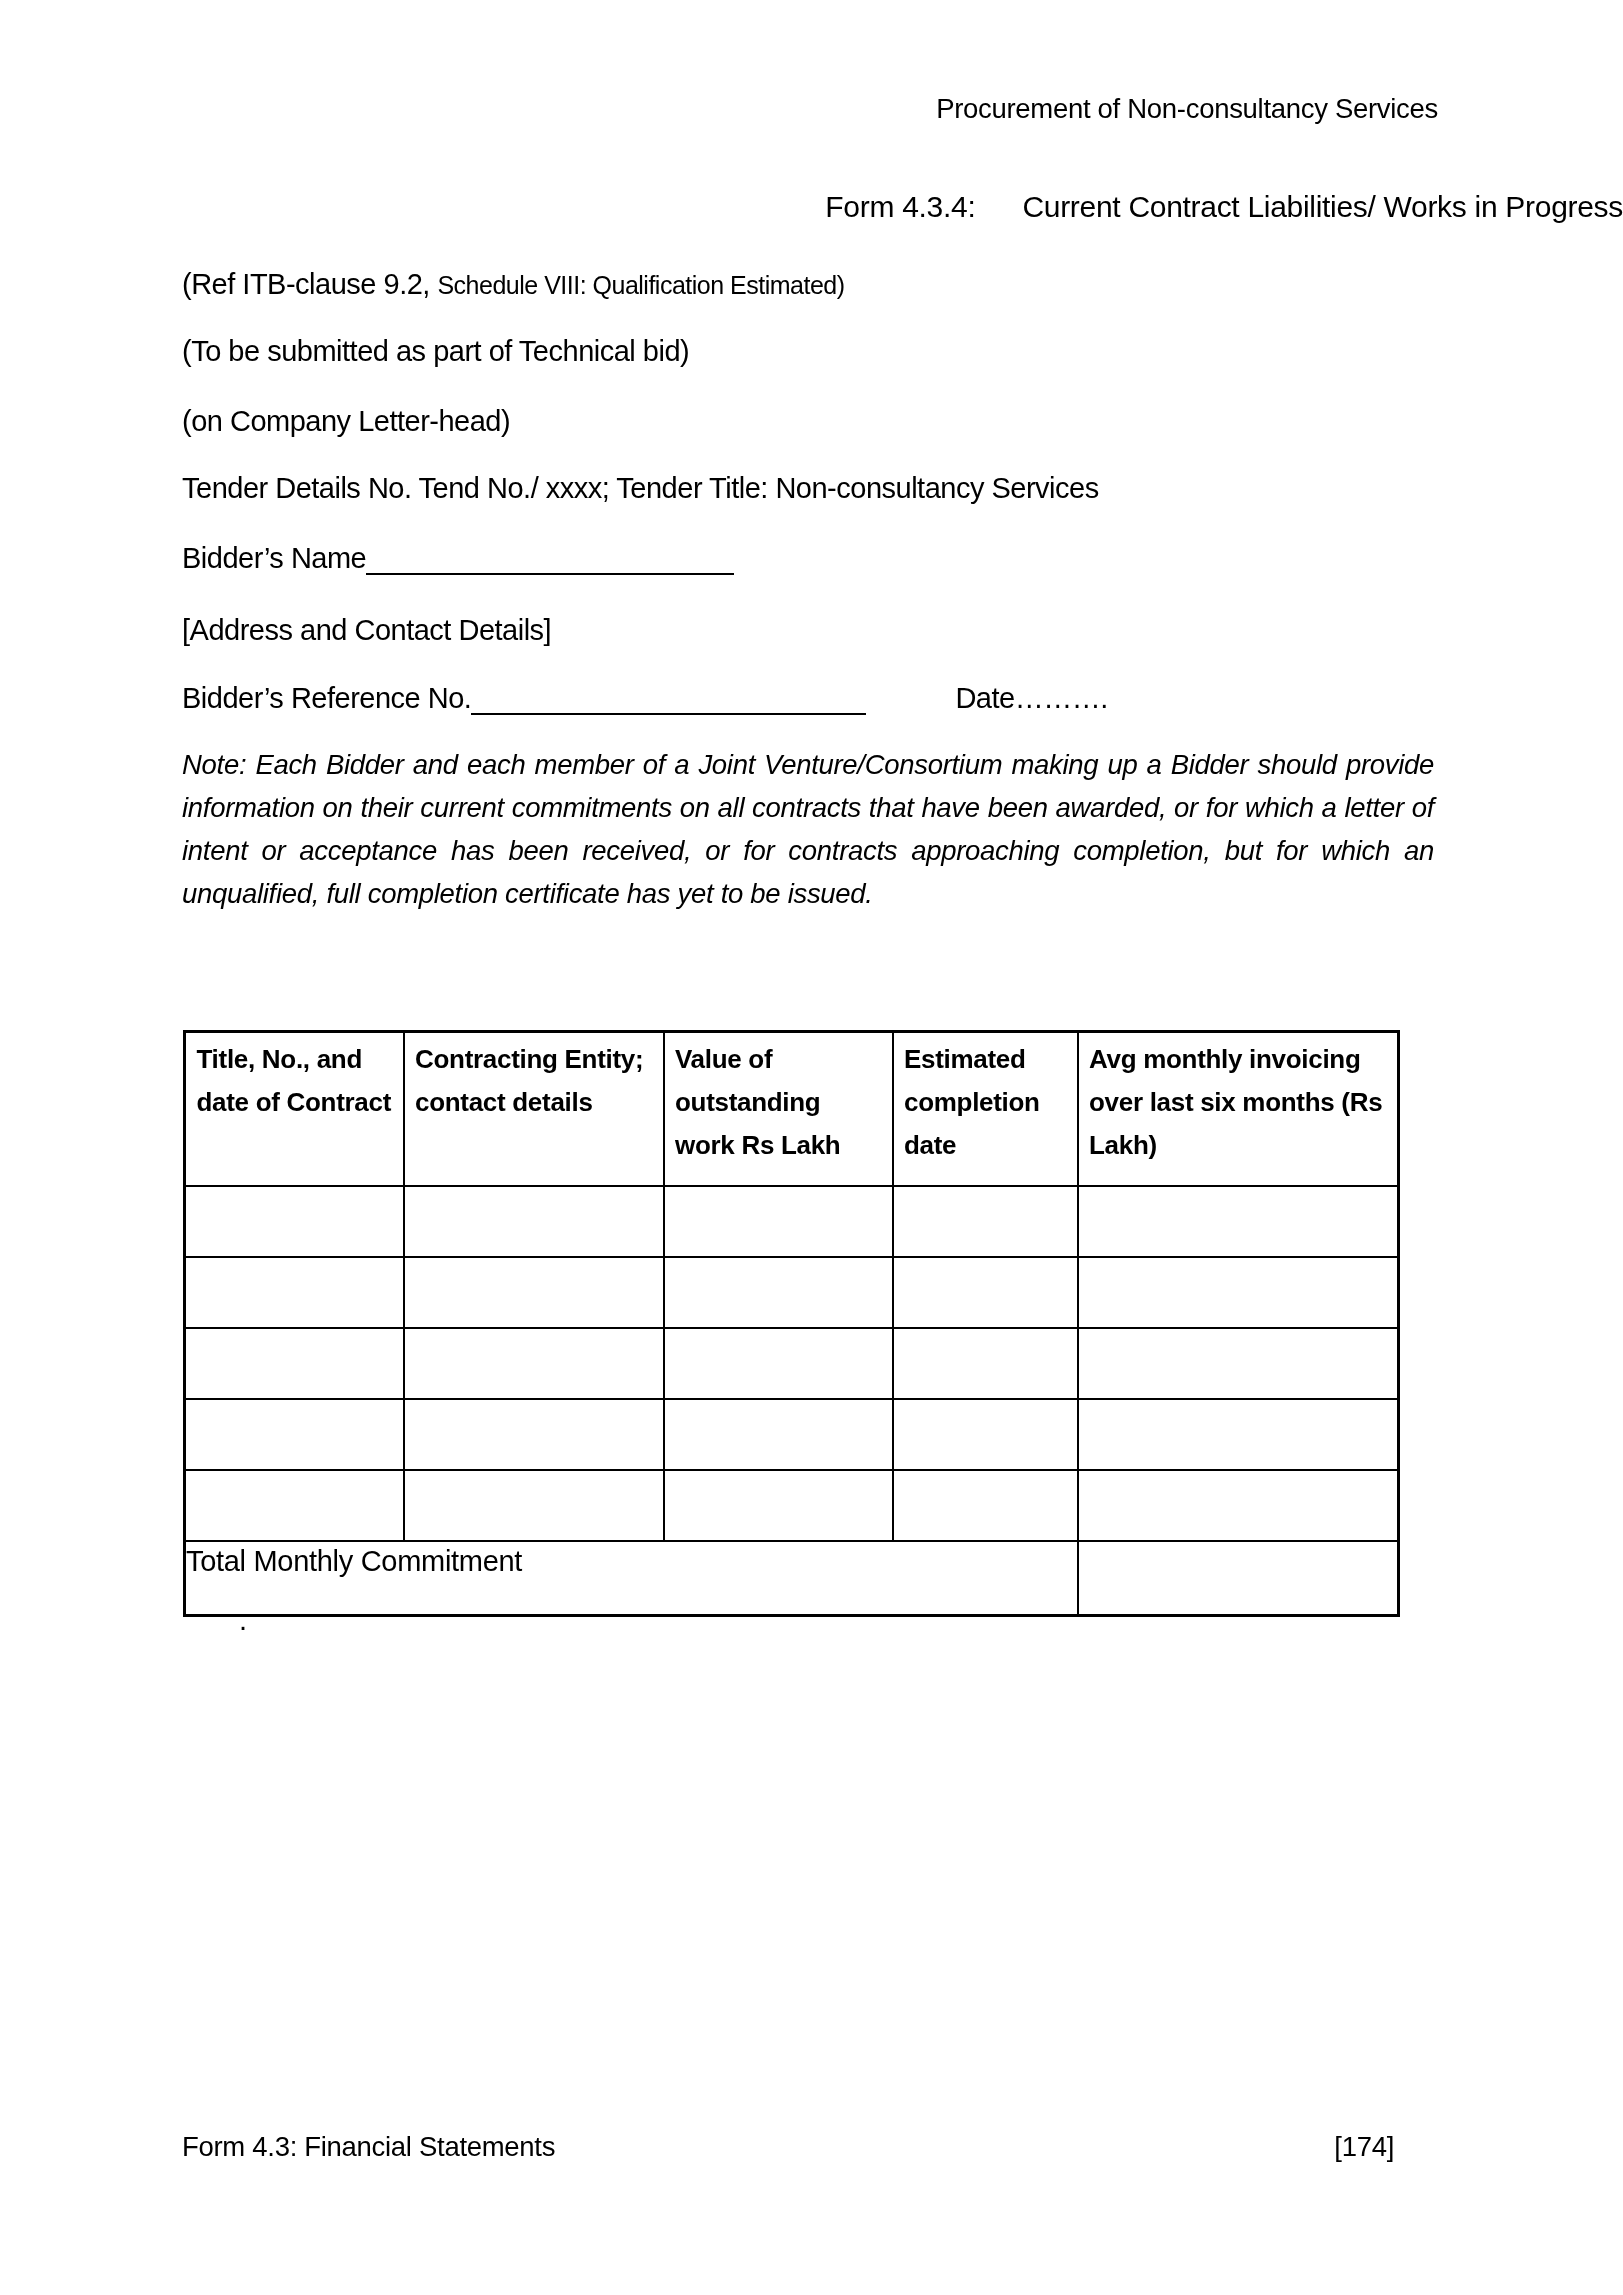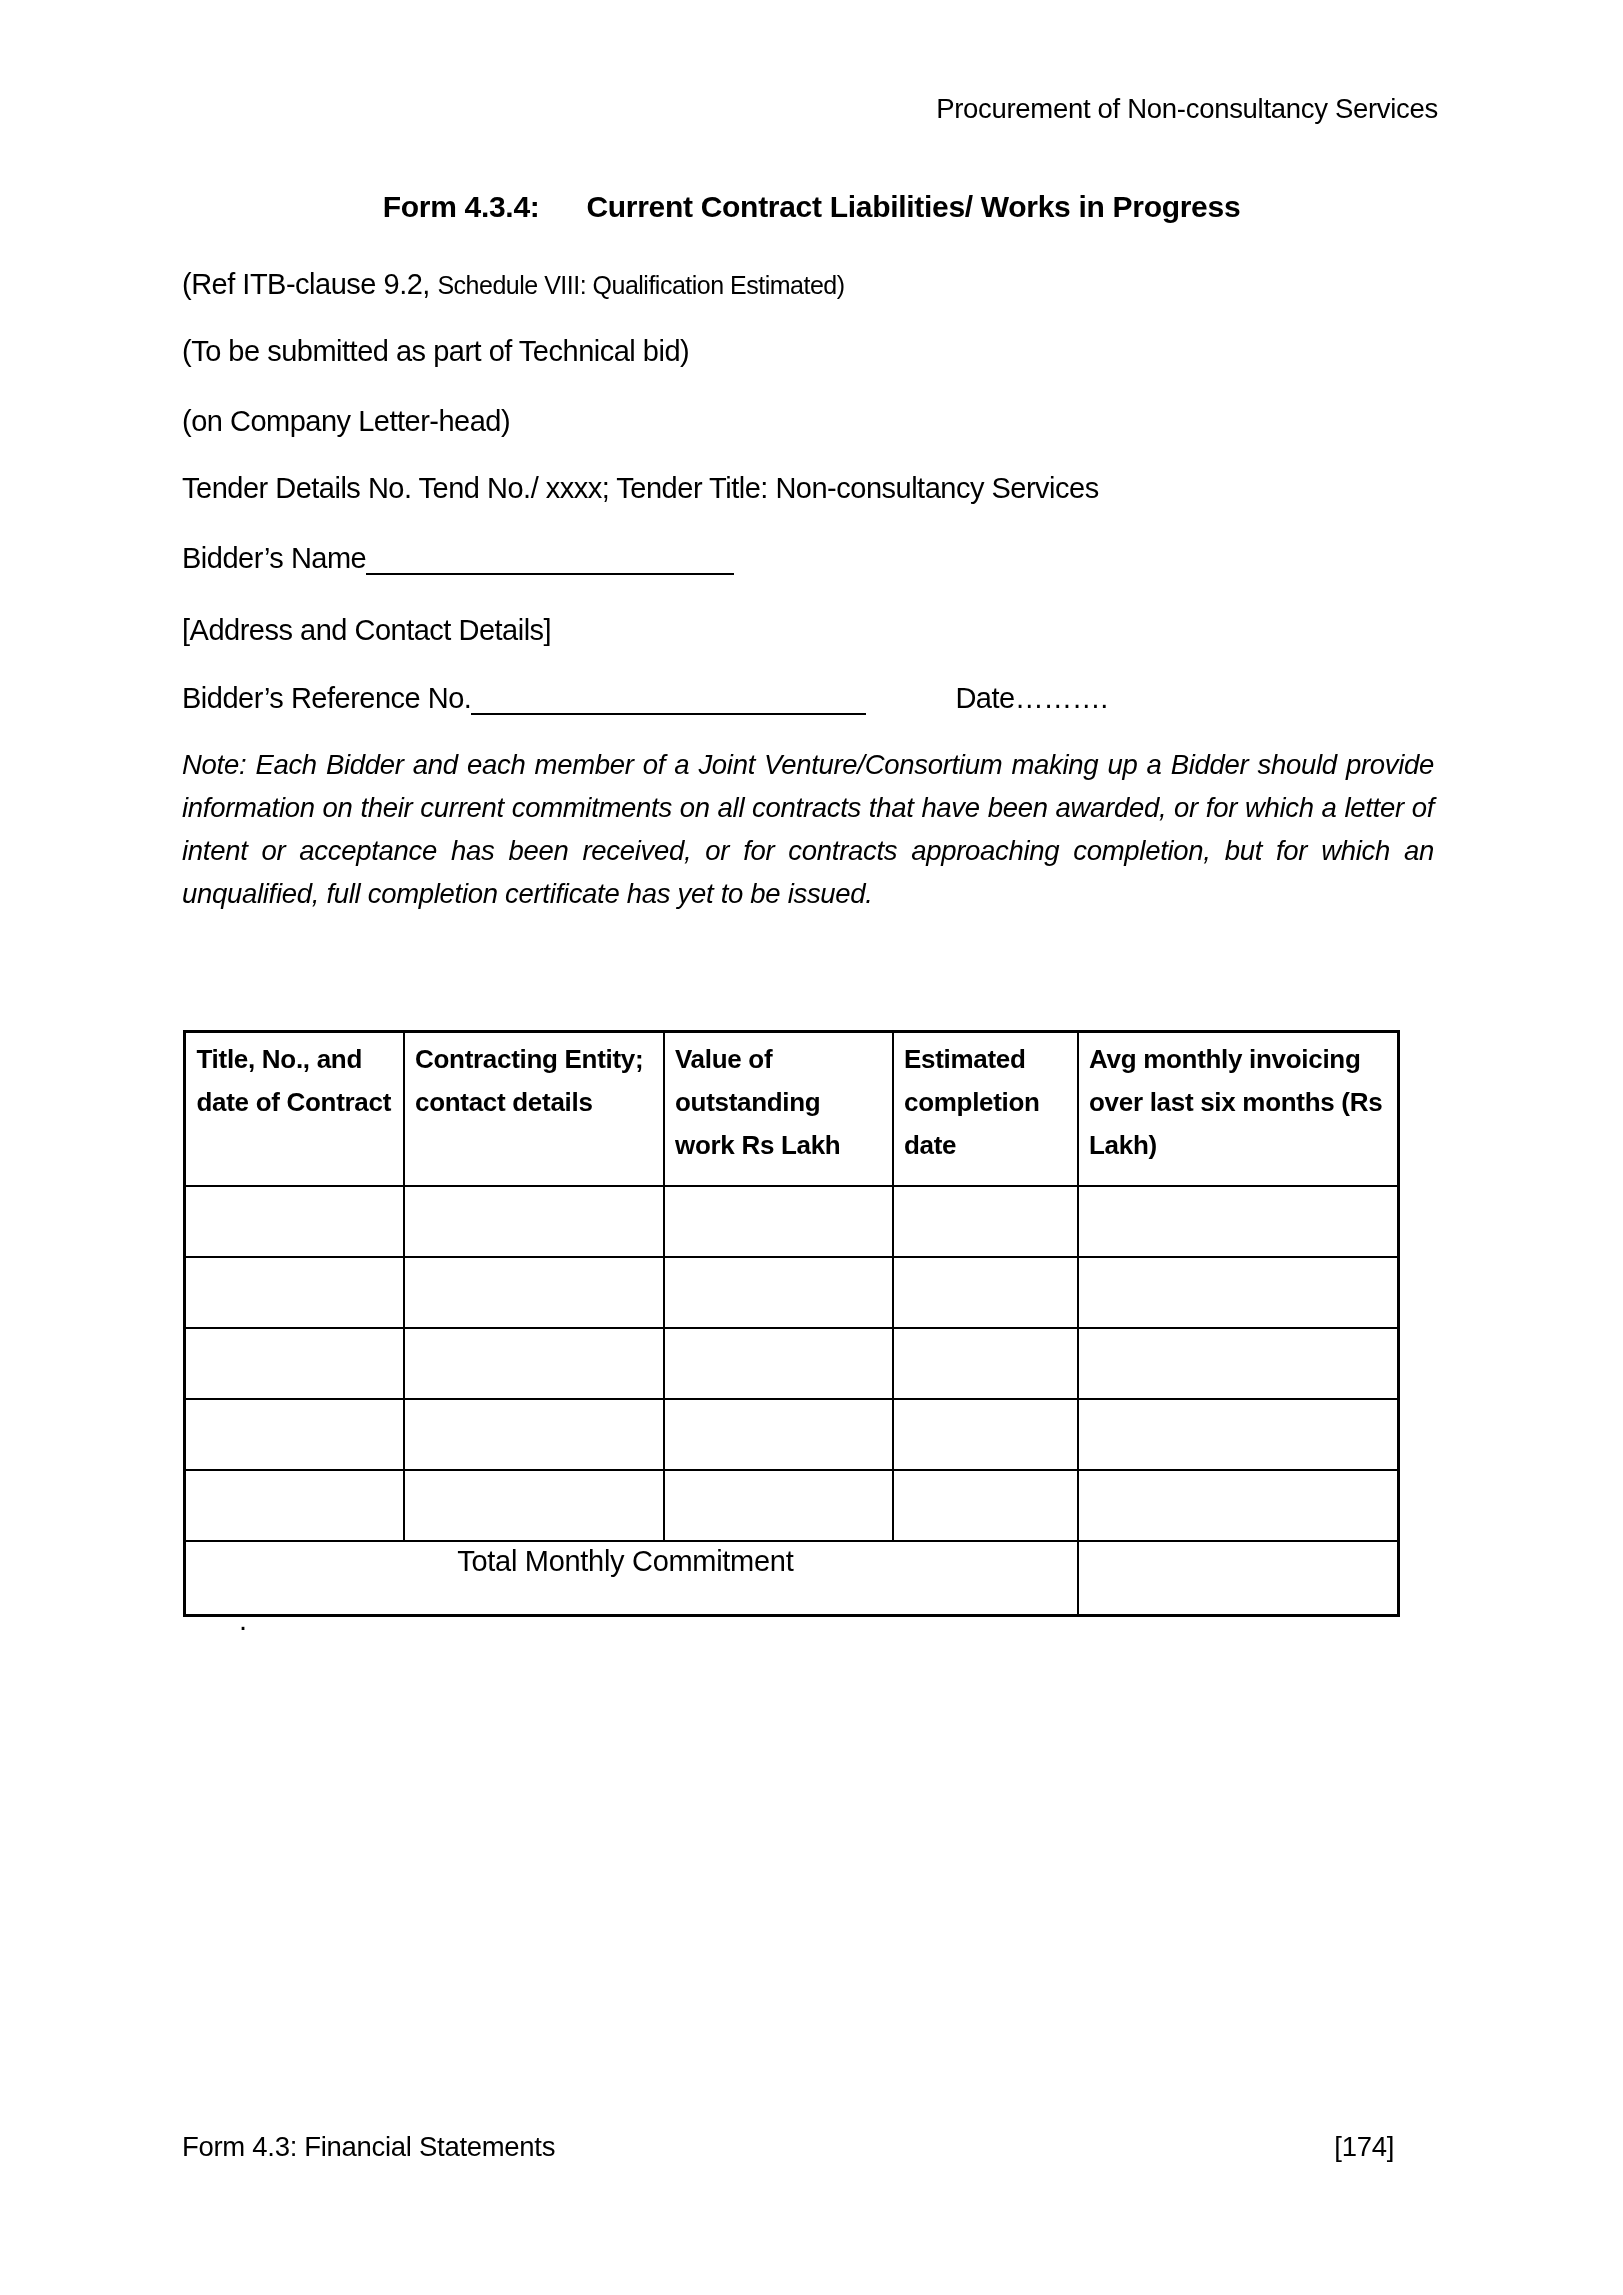--- a/index.html
+++ b/index.html
@@ -18,23 +18,23 @@
     right: 185px;
     font-size: 27.5px;
     letter-spacing: -0.3px;
     white-space: nowrap;
   }
   .doc-title {
     position: absolute;
     top: 190px;
     left: 0;
     width: 100%;
-    text-align: center;
+    text-align: right;
     font-size: 30px;
-    font-weight: bold;
+    font-weight: normal;
     letter-spacing: -0.3px;
     white-space: nowrap;
   }
   .doc-title .title-gap { display: inline-block; width: 47px; }
   .line {
     position: absolute;
     left: 182px;
     font-size: 29px;
     letter-spacing: -0.5px;
     white-space: nowrap;
@@ -84,21 +84,21 @@
     font-weight: bold;
     line-height: 43px;
     letter-spacing: -0.3px;
     padding: 5.2px 9.2px 5.2px 10.5px;
   }
   tr.header-row { height: 154px; }
   tr.data-row { height: 71px; }
   tr.total-row { height: 75px; }
   td.total-label-cell {
     vertical-align: top;
-    text-align: center;
+    text-align: left;
     font-size: 29px;
     letter-spacing: -0.3px;
     padding: 3.9px 11.8px 0 0;
   }
   .stray-dot {
     position: absolute;
     left: 239px;
     top: 1604px;
     font-size: 29px;
   }

